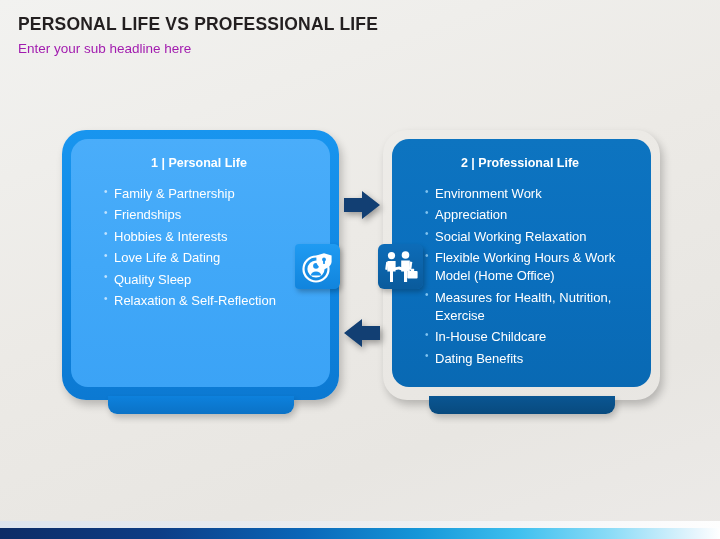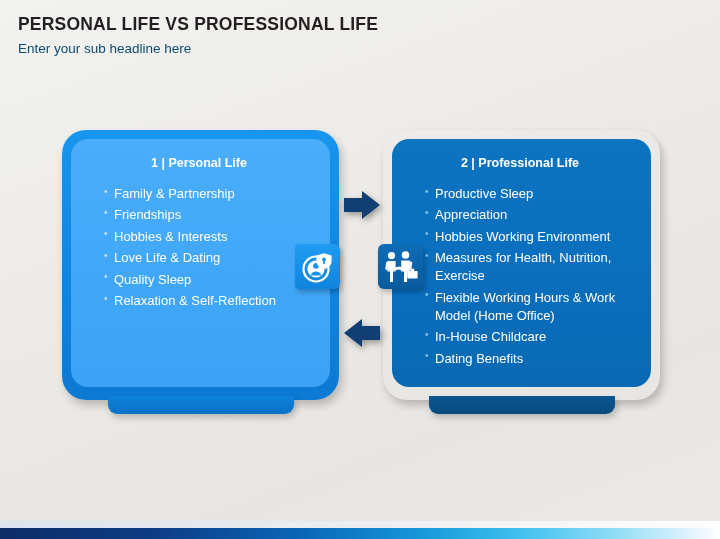--- a/index.html
+++ b/index.html
@@ -26,21 +26,21 @@
   .title {
     font-size: 17.5px;
     font-weight: bold;
     color: #231f20;
     letter-spacing: 0.2px;
     line-height: 1.15;
     white-space: nowrap;
   }
   .subtitle {
     font-size: 13.5px;
-    color: #0c4a6e;
+    color: #a21caf;
     margin-top: 7px;
     line-height: 1.15;
   }
 
   
   .stage {
     position: absolute;
     left: 0;
     top: 118px;
     width: 720px;
@@ -235,25 +235,25 @@
       </ul>
     </div>
   </div>
 
   <div class="panel right">
     <div class="frame"></div>
     <div class="foot"></div>
     <div class="card">
       <div class="card-title">2 | Professional Life</div>
       <ul class="items">
-        <li>Productive Sleep</li>
+        <li>Environment Work</li>
         <li>Appreciation</li>
-        <li>Hobbies Working Environment</li>
+        <li>Social Working Relaxation</li>
+        <li>Flexible Working Hours &amp; Work Model (Home Office)</li>
         <li>Measures for Health, Nutrition, Exercise</li>
-        <li>Flexible Working Hours &amp; Work Model (Home Office)</li>
         <li>In-House Childcare</li>
         <li>Dating Benefits</li>
       </ul>
     </div>
   </div>
 
   <div class="center">
 
     <div class="arrow top">
       <svg viewBox="0 0 36 30" xmlns="http://www.w3.org/2000/svg">

